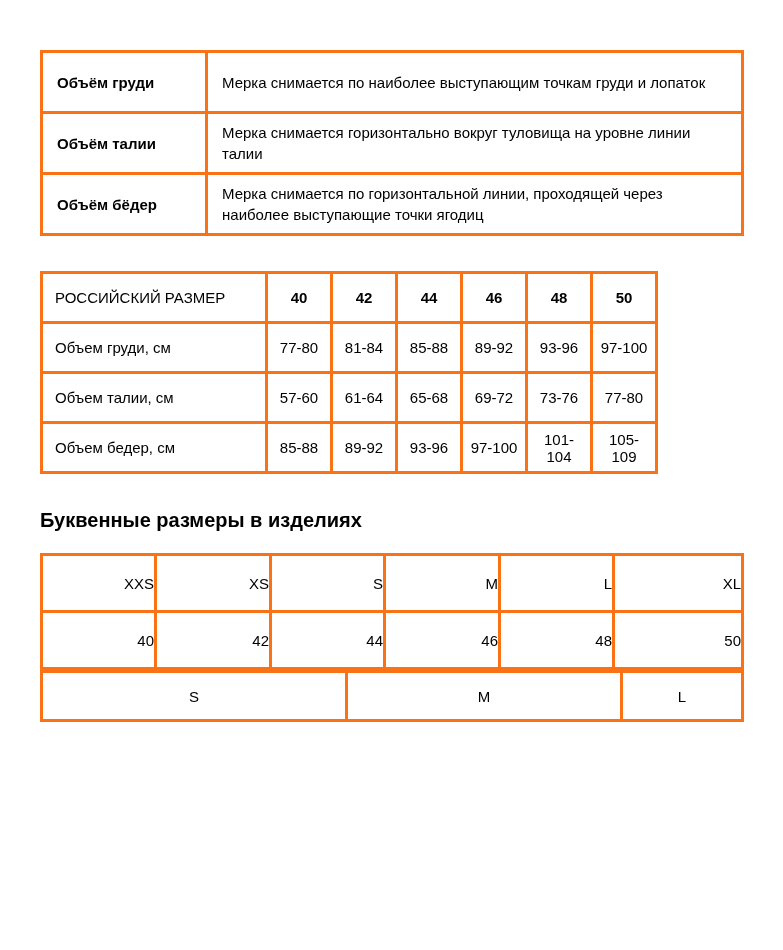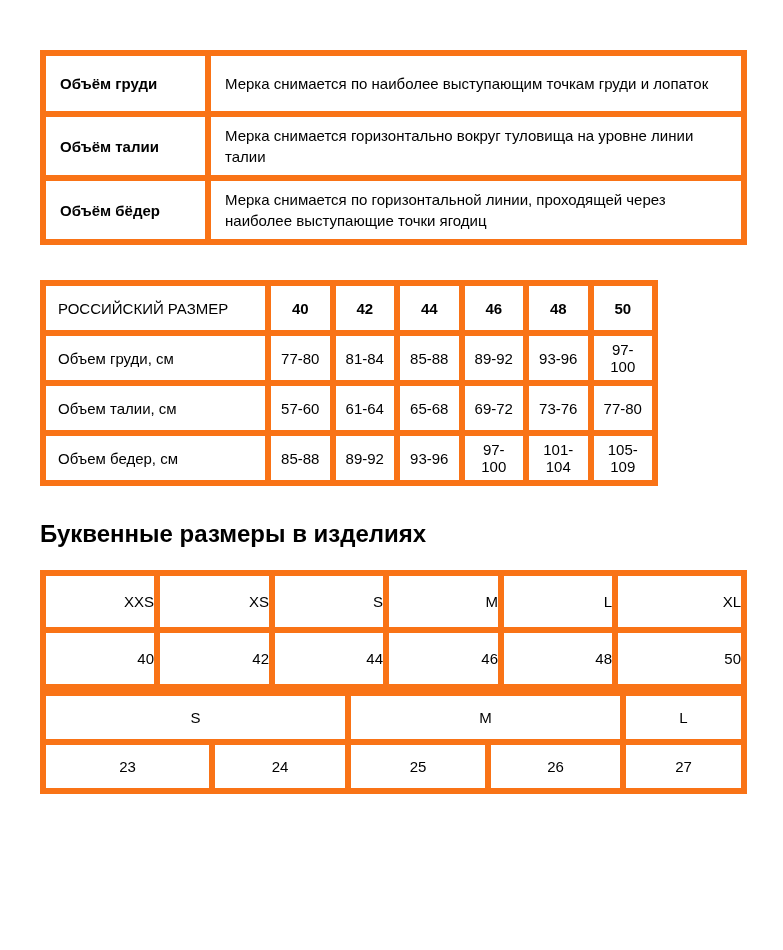--- a/index.html
+++ b/index.html
@@ -13,21 +13,21 @@
     }
     .page {
       padding: 50px 40px 0 40px;
     }
     table {
       border-collapse: collapse;
       width: 618px;
       table-layout: fixed;
     }
     td {
-      border: 6px solid #f97316;
+      border: 3px solid #f97316;
       font-size: 15px;
       font-weight: normal;
       vertical-align: middle;
     }
 
     
     .t-measure { margin-bottom: 35px; }
     .t-measure td {
       height: 61px;
       padding: 8px 14px;
@@ -43,21 +43,21 @@
       padding: 4px 6px;
     }
     .t-sizes .row-label {
       text-align: left;
       padding-left: 12px;
     }
     .t-sizes .s-head { font-weight: bold; }
 
     
     .section-title {
-      font-size: 24px;
+      font-size: 20px;
       font-weight: bold;
       margin: 34px 0 21px 0;
       line-height: 1.2;
     }
 
     
     .t-letters td {
       height: 57px;
       text-align: right;
       padding-left: 14px;
@@ -185,23 +185,16 @@
         <col style="width:140px">
       <col style="width:135px">
         <col style="width:121px">
     </colgroup>
     <tbody>
       <tr>
         <td colspan="2">S</td>
         <td colspan="2">M</td>
         <td>L</td>
       </tr>
-      <tr>
-        <td>23</td>
-        <td>24</td>
-        <td>25</td>
-        <td>26</td>
-        <td>27</td>
-      </tr>
     </tbody>
   </table>
 
 </div>
 
 </body></html>

